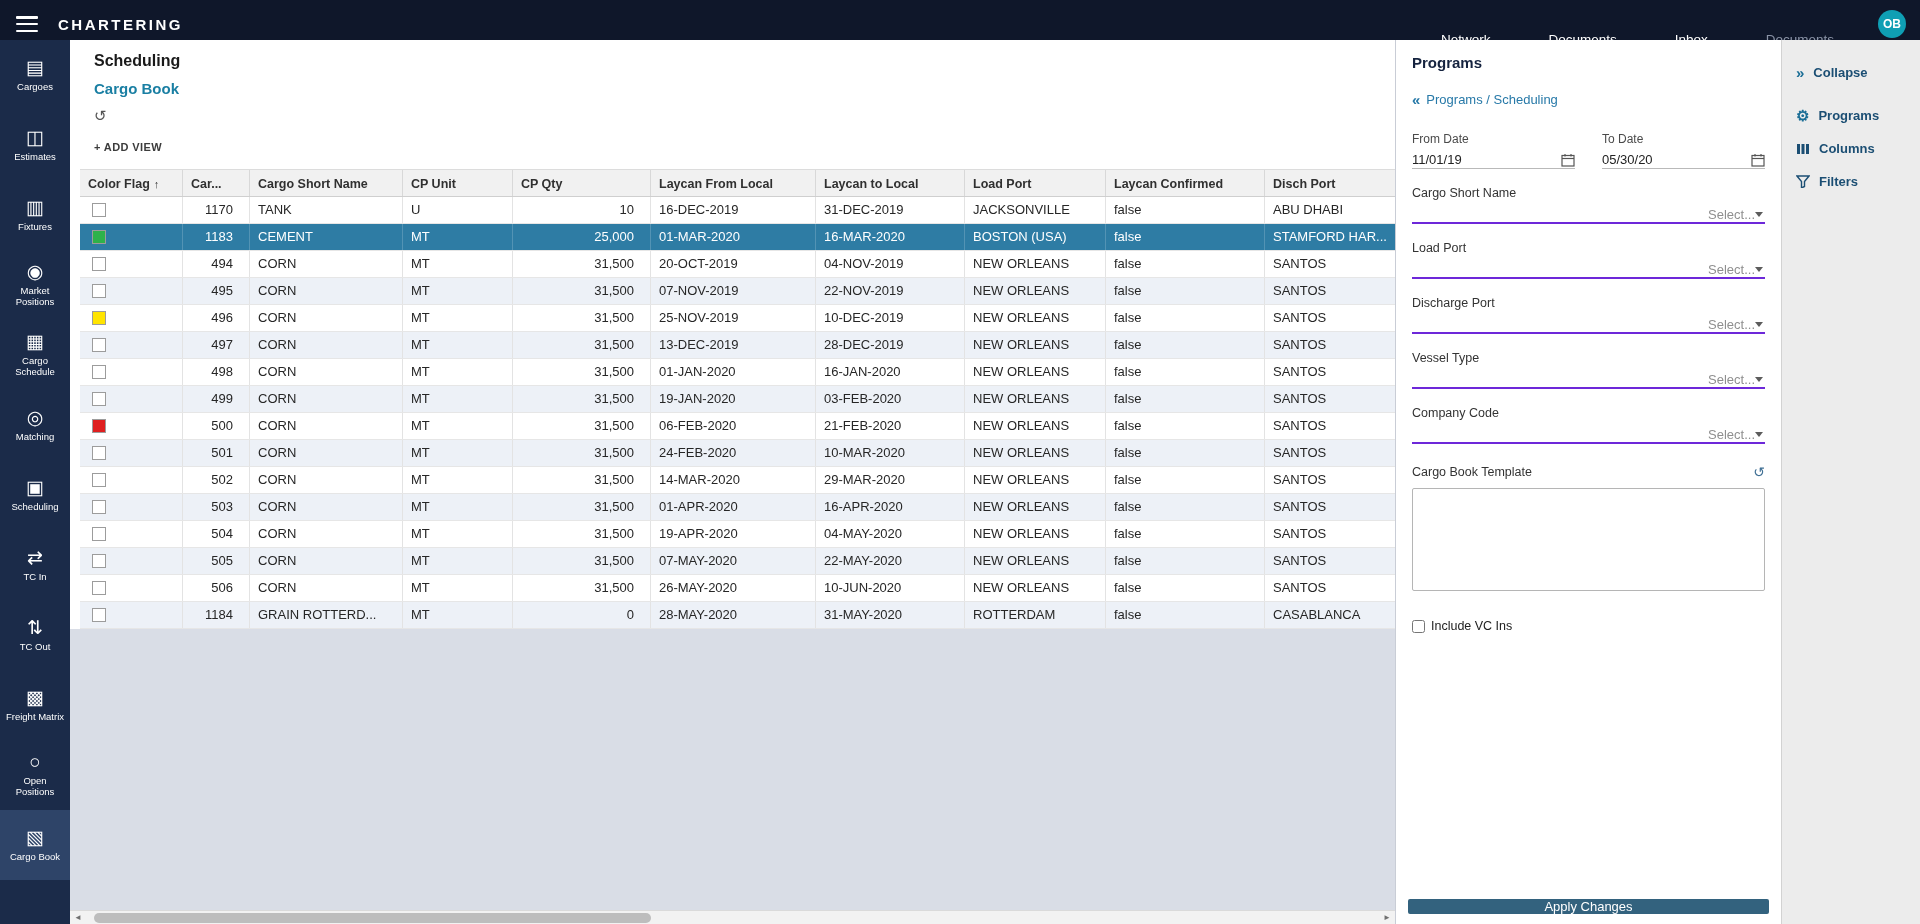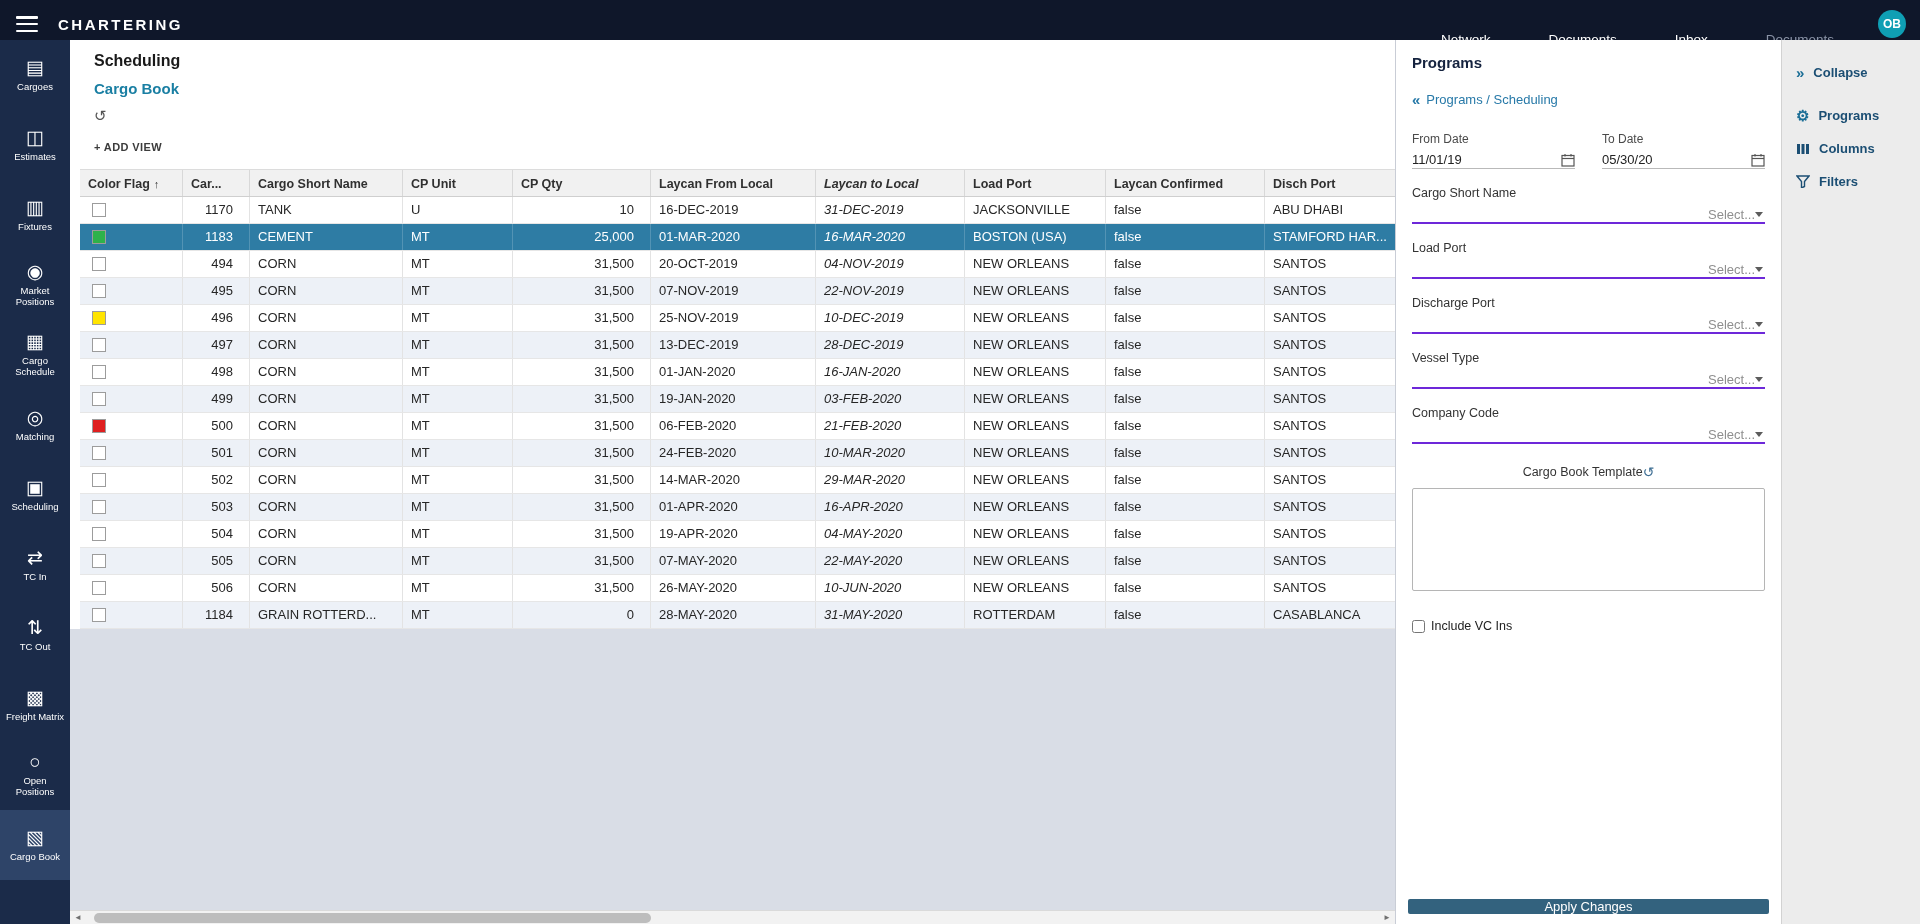--- a/index.html
+++ b/index.html
@@ -44,21 +44,21 @@
   .trow.selected { background:#2e7ca4; color:#fff; }
   .td { font-size:13px; color:#262626; padding:0 8px; white-space:nowrap; overflow:hidden; text-overflow:ellipsis; border-right:1px solid #e3e3e3; }
   .trow.selected .td { color:#fff; border-right-color:rgba(255,255,255,0.18); }
   .num { text-align:right; padding-right:16px; }
   .c0 { width:103px; flex:0 0 103px; }
   .c1 { width:67px;  flex:0 0 67px; }
   .c2 { width:153px; flex:0 0 153px; }
   .c3 { width:110px; flex:0 0 110px; }
   .c4 { width:138px; flex:0 0 138px; }
   .c5 { width:165px; flex:0 0 165px; }
-  .c6 { width:149px; flex:0 0 149px;font-style:italic; }
+  .c6 { width:149px; flex:0 0 149px; }
   .c7 { width:141px; flex:0 0 141px; }
   .c8 { width:159px; flex:0 0 159px; }
   .c9 { flex:1 1 auto; min-width:120px; border-right:none; }
   .td.c0 { display:flex; align-items:center; padding-left:12px; }
   .flag { width:14px; height:14px; background:#fff; border:1px solid #9c9c9c; display:inline-block; }
 
   .main-filler { flex:1; background:#d9dde6; }
   .hscroll { height:14px; flex:0 0 14px; background:#f2f2f2; border-top:1px solid #dadada; display:flex; align-items:stretch; }
   .scroll-btn { width:16px; display:flex; align-items:center; justify-content:center; font-size:8px; color:#707070; cursor:pointer; }
   .scroll-track { flex:1; position:relative; }
@@ -73,21 +73,21 @@
   .dates { display:flex; gap:27px; margin-top:24px; }
   .date-col { flex:1; }
   .dlabel { font-size:12px; color:#4a4a4a; }
   .dvalue { margin-top:6px; display:flex; align-items:center; justify-content:space-between; font-size:13px; color:#222; border-bottom:1px solid #b9b9b9; padding-bottom:1px; cursor:pointer; }
   .cal { width:14px; height:14px; }
   .field { margin-top:17px; }
   .flabel { font-size:12.5px; color:#333; }
   .select { margin-top:7px; display:flex; align-items:center; justify-content:flex-end; border-bottom:2px solid #6d28d9; cursor:pointer; }
   .sel-val { font-size:13px; color:#8f8f8f; }
   .caret { width:0; height:0; border-left:4px solid transparent; border-right:4px solid transparent; border-top:5px solid #5c5c5c; margin-right:2px; }
-  .tmpl-row { margin-top:20px; display:flex; align-items:center; justify-content:center; }
+  .tmpl-row { margin-top:20px; display:flex; align-items:center; justify-content:space-between; }
   .tmpl-undo { font-size:14px; color:#3f6f94; cursor:pointer; }
   .tmpl-area { margin-top:8px; width:100%; height:103px; border:1px solid #b5b5b5; border-radius:2px; resize:none; font-family:"Liberation Sans", sans-serif; font-size:13px; padding:6px; }
   .chk-row { margin-top:24px; display:flex; align-items:center; gap:6px; font-size:12.5px; color:#222; }
   .chk-row input { width:13px; height:13px; cursor:pointer; }
   .panel-spacer { flex:1; }
   .apply-btn { margin:0 12px 10px 12px; height:15px; background:#33627e; color:#fff; border:none; border-radius:2px; font-size:13px; font-family:"Liberation Sans", sans-serif; cursor:pointer; }
 
   
   .rail { width:138px; flex:0 0 138px; background:#ececec; padding-top:16px; }
   .rail-item { display:flex; align-items:center; gap:9px; padding:9px 10px 9px 14px; font-size:13px; font-weight:bold; color:#1b4e73; cursor:pointer; }

